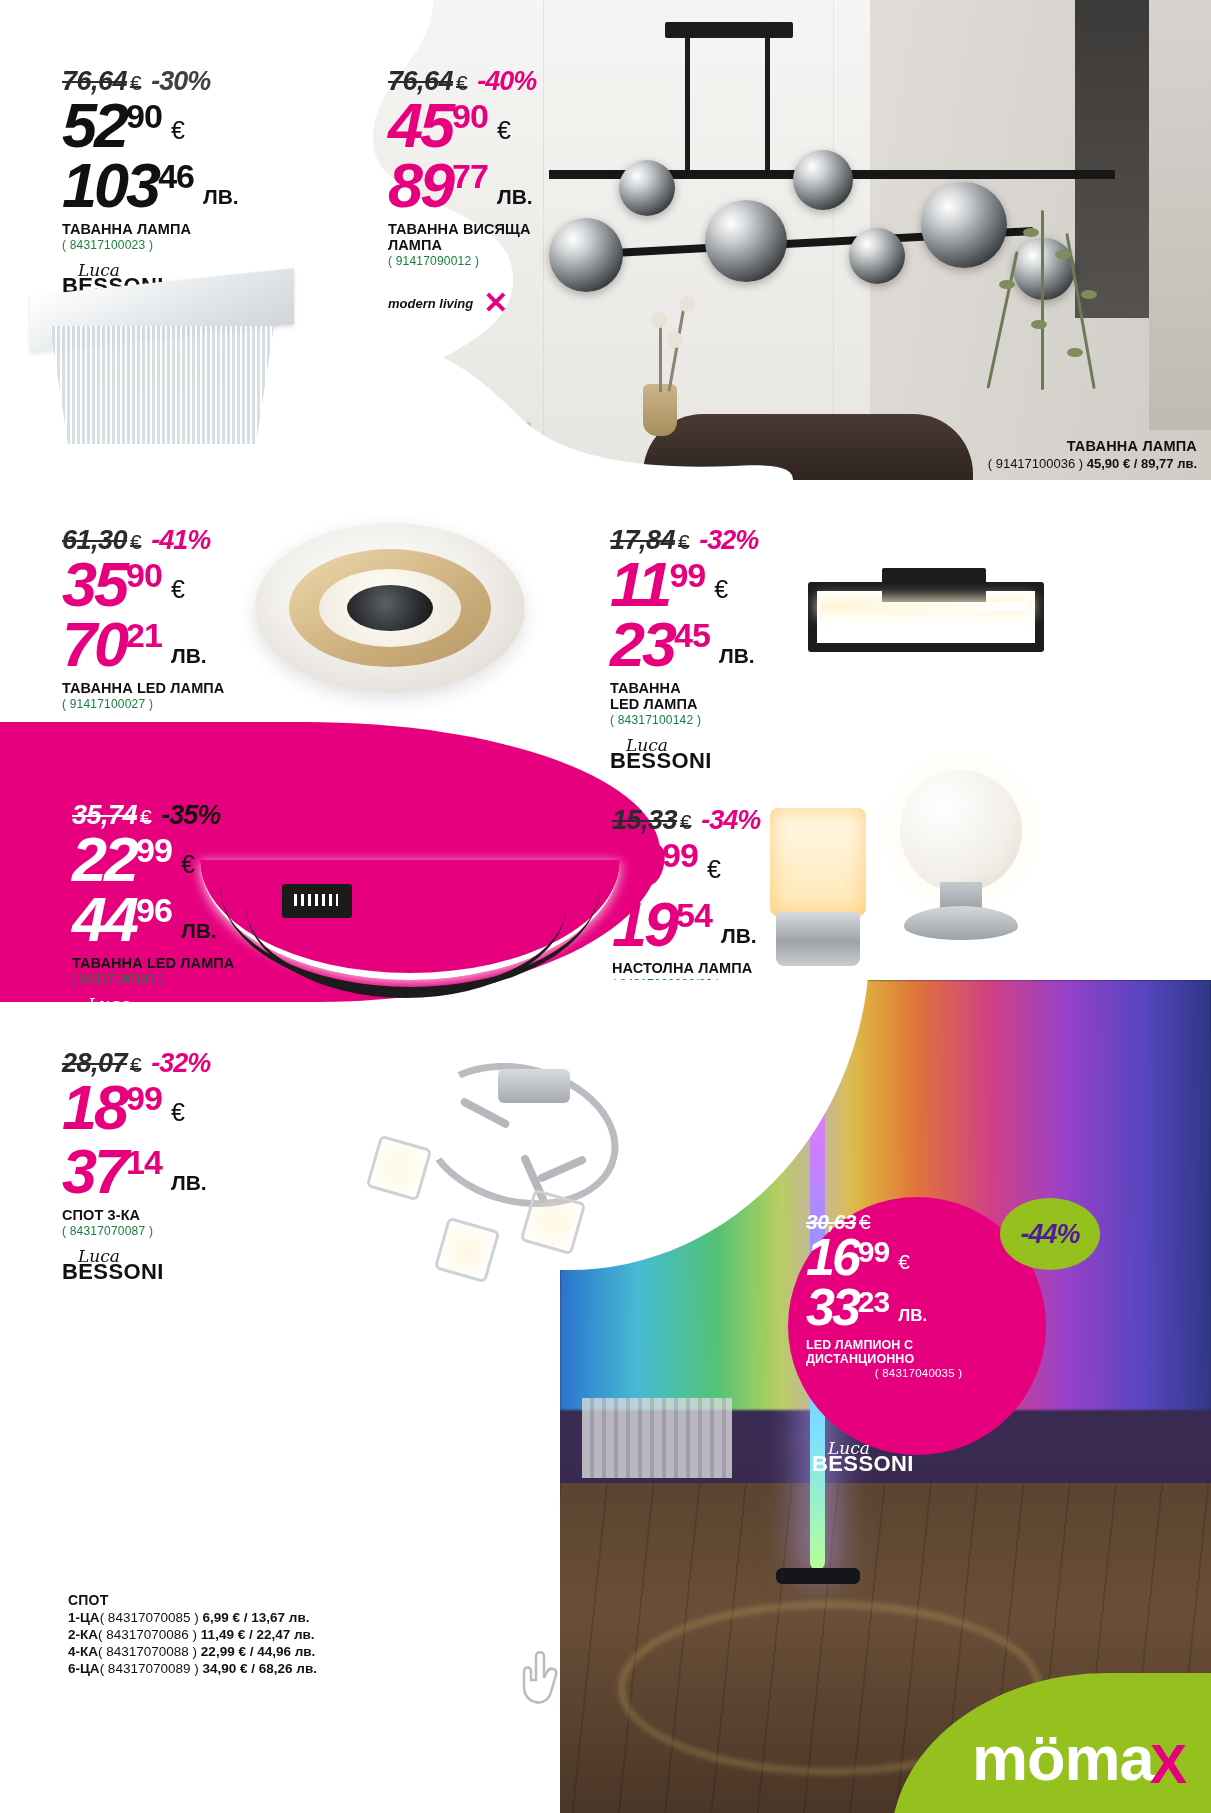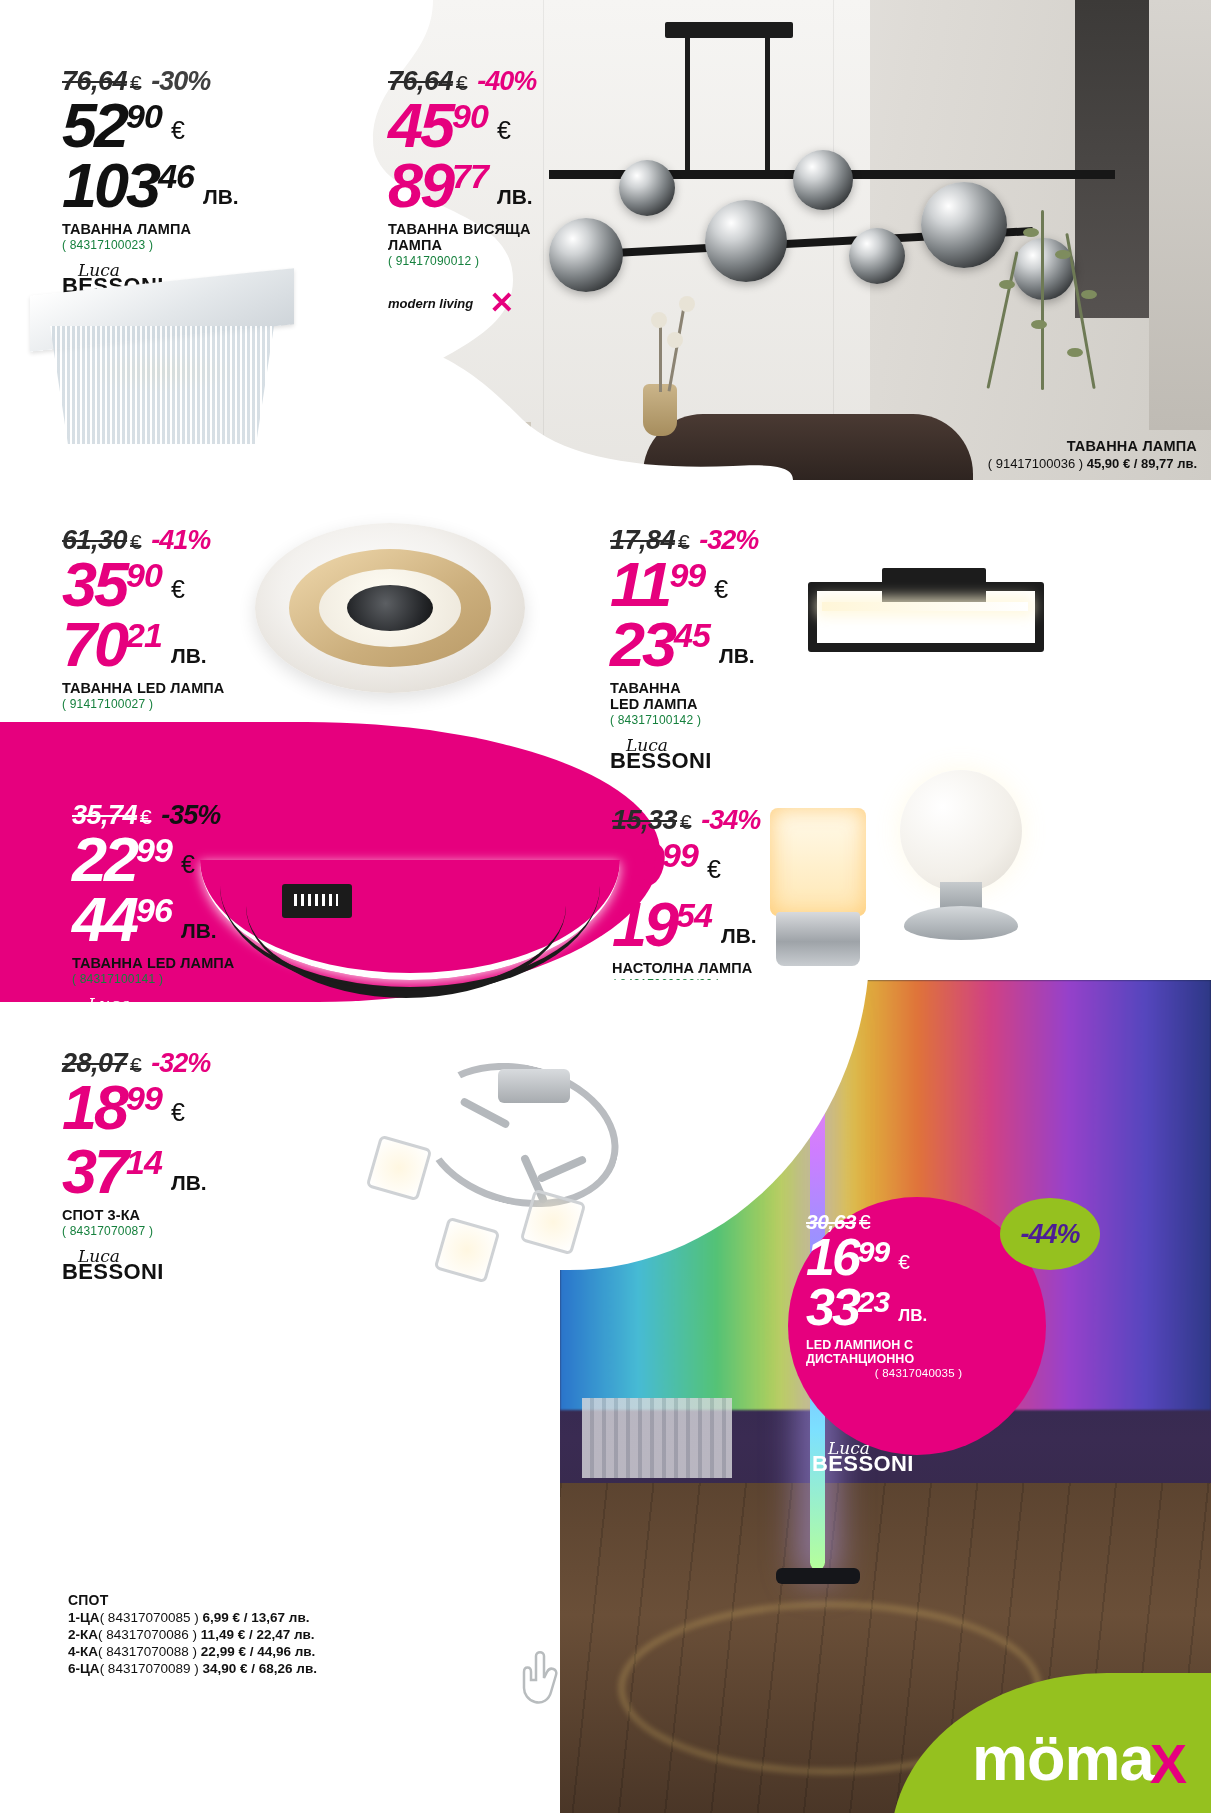--- a/index.html
+++ b/index.html
@@ -27,21 +27,21 @@
     letter-spacing:-1px;
   }
   .discount.black { color:#404040; }
   .big-row { display:flex; align-items:flex-start; line-height:0.92; }
   .big {
     font-size:63px; font-weight:800; font-style:italic; letter-spacing:-3px;
     color:#e6007e;
   }
   .big.black { color:#111; }
   .sup {
-    font-size:34px; font-weight:800; font-style:italic; letter-spacing:-1px;
+    font-size:34px; font-weight:800; letter-spacing:-1px;
     margin-top:4px; color:inherit;
   }
   .cur {
     font-size:25px; font-weight:400; color:#111; margin-left:9px; margin-top:22px;
   }
   .cur.lv { font-size:21px; font-weight:700; margin-top:30px; }
   .p-name {
     font-size:14.5px; font-weight:700; color:#111; margin-top:6px;
     line-height:1.12; letter-spacing:0.1px;
   }
@@ -51,21 +51,21 @@
   .brand-bessoni { margin-top:10px; line-height:1; }
   .brand-bessoni .luca {
     font-family:"DejaVu Serif", serif; font-style:italic; font-size:17px;
     color:#111; display:block; margin-left:16px; margin-bottom:-4px;
   }
   .brand-bessoni .bess {
     font-size:22px; font-weight:700; letter-spacing:0.4px; color:#111;
   }
   .brand-modern {
     font-size:13px; font-weight:700; font-style:italic; color:#111;
-    display:flex; align-items:center; gap:16px;
+    display:flex; align-items:center; gap:10px;
   }
   .brand-modern .x {
     color:#e6007e; font-size:30px; font-weight:800; line-height:0.6;
     font-style:normal;
   }
   .brand-jameswood {
     border:2px solid #8a8a8a; background:#efefee; padding:5px 8px 3px;
     text-align:center; width:118px;
   }
   .brand-jameswood .jw { font-family:"Liberation Serif", serif; font-size:13px; letter-spacing:1px; color:#3a3a3a;}

